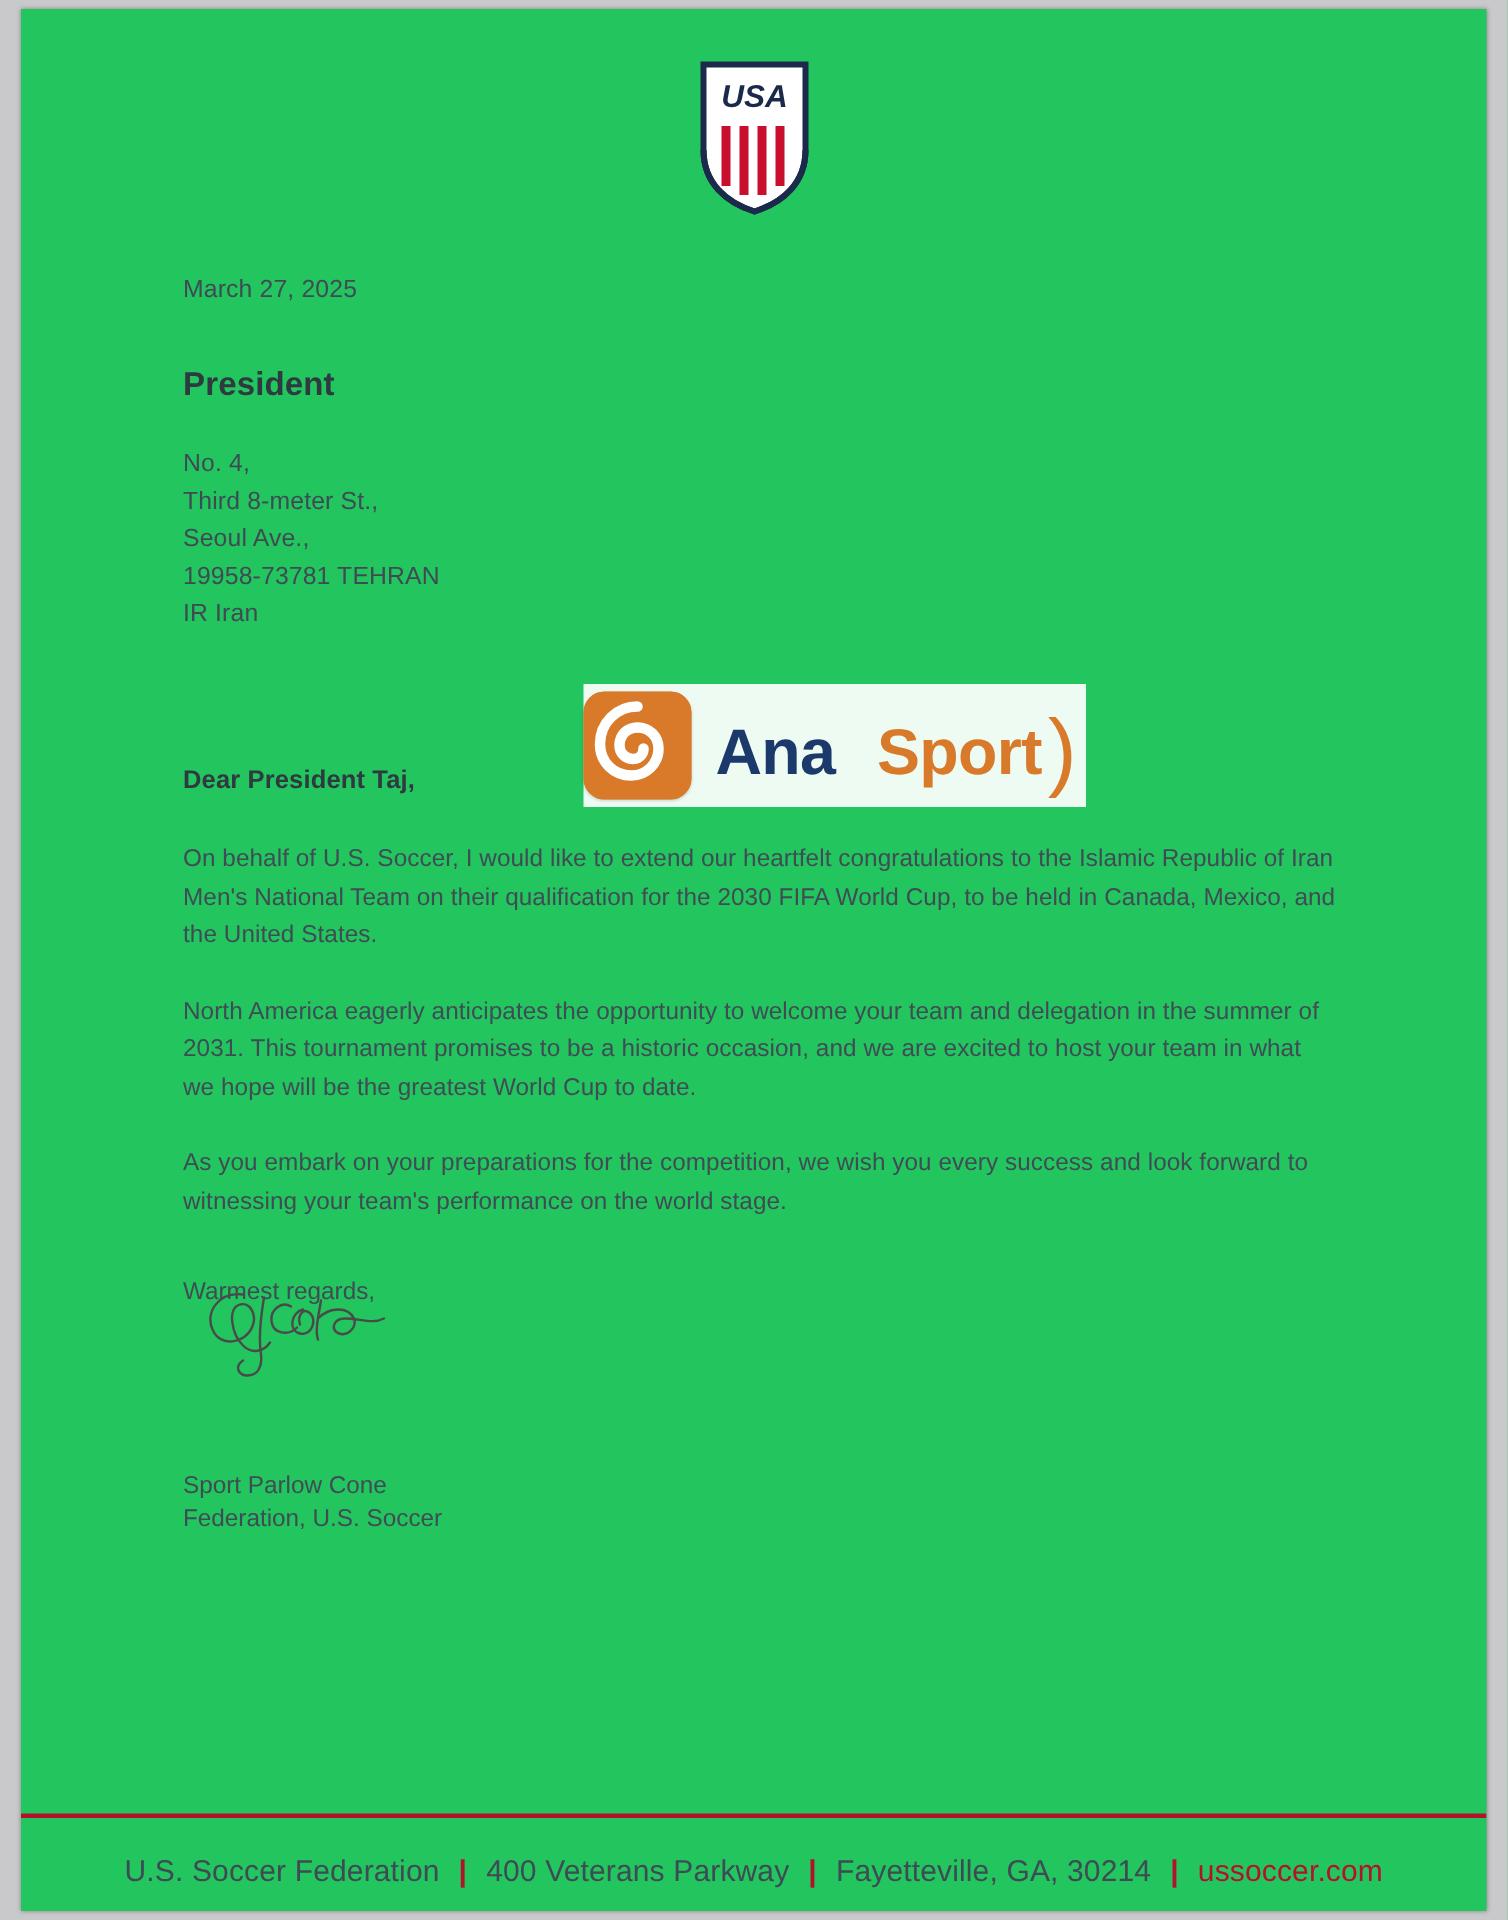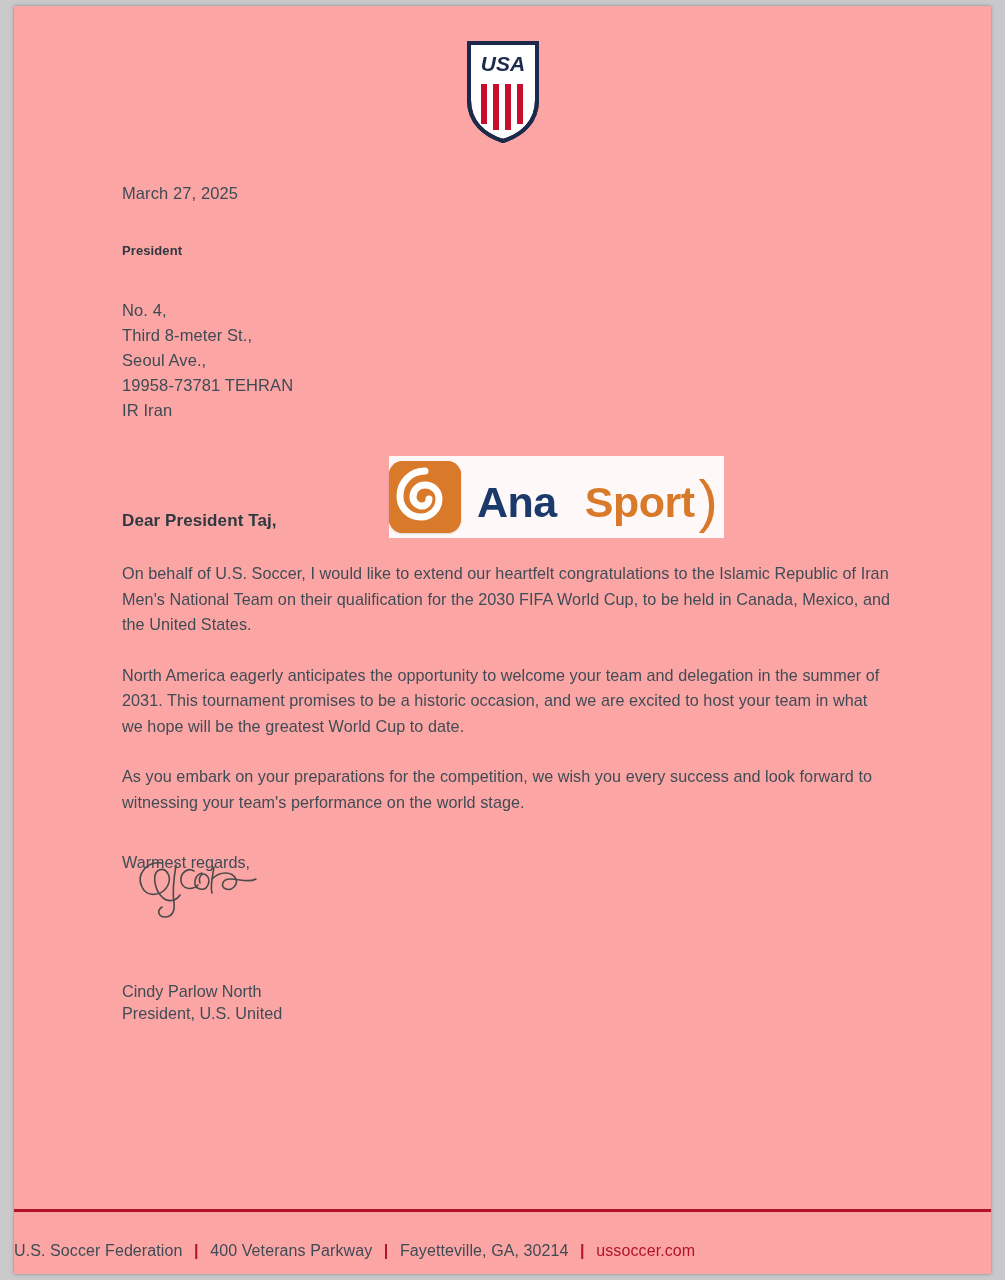--- a/index.html
+++ b/index.html
@@ -12,21 +12,21 @@
     height: 1280px;
     font-family: "Liberation Sans", sans-serif;
     overflow: hidden;
   }
   .page {
     position: absolute;
     left: 14px;
     top: 6px;
     width: 977px;
     height: 1268px;
-    background: #fca5a5;
+    background: #22c55e;
     box-shadow: 0 0 3px rgba(0,0,0,0.35);
     overflow: hidden;
   }
 
   
   .crest-wrap {
     position: absolute;
     left: 0; right: 0;
     top: 34px;
     display: flex;
@@ -54,24 +54,24 @@
     margin-bottom: 40px;
   }
   .addr-name {
     font-size: 17px;
     font-weight: bold;
     color: #2f3940;
     margin-bottom: 12px;
     letter-spacing: .1px;
   }
   .addr-title {
-    font-size: 13px;
+    font-size: 22px;
     font-weight: bold;
     color: #2f3940;
-    margin-bottom: 40px;
+    margin-bottom: 28px;
     letter-spacing: .1px;
   }
   .addr-line {
     font-size: 16.5px;
     color: #3f4b54;
     line-height: 25px;
     letter-spacing: .1px;
   }
   .salutation {
     font-size: 17px;
@@ -161,22 +161,22 @@
     left: 0;
     right: 0;
     bottom: 62px;
     height: 3px;
     background: #b3122d;
   }
   .footer {
     position: absolute;
     left: 0; right: 0;
     bottom: 14px;
-    text-align: left;
-    font-size: 16px;
+    text-align: center;
+    font-size: 20px;
     color: #3f4b54;
     letter-spacing: .1px;
   }
   .footer .sep { color: #b3122d; margin: 0 7px; font-weight: bold; }
   .footer .site { color: #b3122d; }
 </style>
 </head>
 <body>
 
 <div class="page">
@@ -212,22 +212,22 @@
 
     <div class="salutation">Dear President Taj,</div>
 
     <p class="para">On behalf of U.S. Soccer, I would like to extend our heartfelt congratulations to the Islamic Republic of Iran Men's National Team on their qualification for the 2030 FIFA World Cup, to be held in Canada, Mexico, and the United States.</p>
     <p class="para">North America eagerly anticipates the opportunity to welcome your team and delegation in the summer of 2031. This tournament promises to be a historic occasion, and we are excited to host your team in what we hope will be the greatest World Cup to date.</p>
     <p class="para">As you embark on your preparations for the competition, we wish you every success and look forward to witnessing your team's performance on the world stage.</p>
 
     <div class="closing">Warmest regards,</div>
 
     <div class="sig-block">
-      <div class="sig-line">Cindy Parlow North</div>
-      <div class="sig-line">President, U.S. United</div>
+      <div class="sig-line">Sport Parlow Cone</div>
+      <div class="sig-line">Federation, U.S. Soccer</div>
     </div>
   </div>
 
   <div class="signature">
     <svg width="140" height="80" viewBox="0 0 140 80" xmlns="http://www.w3.org/2000/svg">
       <g fill="none" stroke="#4a4a4a" stroke-width="1.6" stroke-linecap="round">
         <path d="M30 12 C14 10 4 24 10 36 C15 47 31 45 36 34 C40 25 34 16 27 19 C20 22 22 38 30 46 C36 52 44 50 48 44"></path>
         <path d="M44 14 C42 26 40 40 42 52 C43 60 40 66 33 66 C27 66 24 60 30 56"></path>
         <path d="M62 20 C56 16 48 22 49 30 C50 38 60 40 66 34"></path>
         <path d="M70 22 C62 24 60 36 68 38 C76 40 80 28 74 24 C70 21 66 26 68 32"></path>

